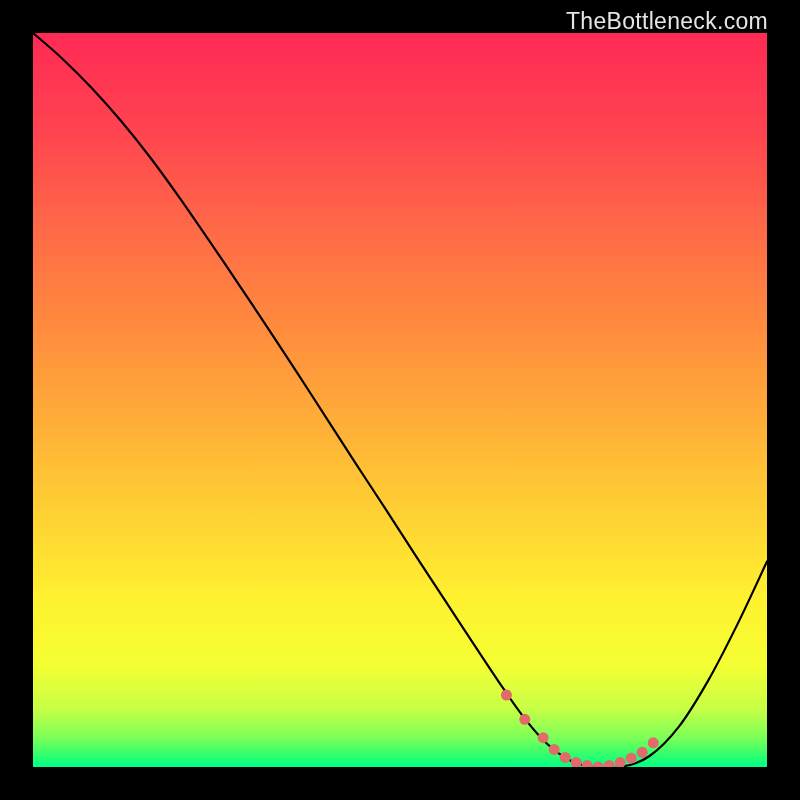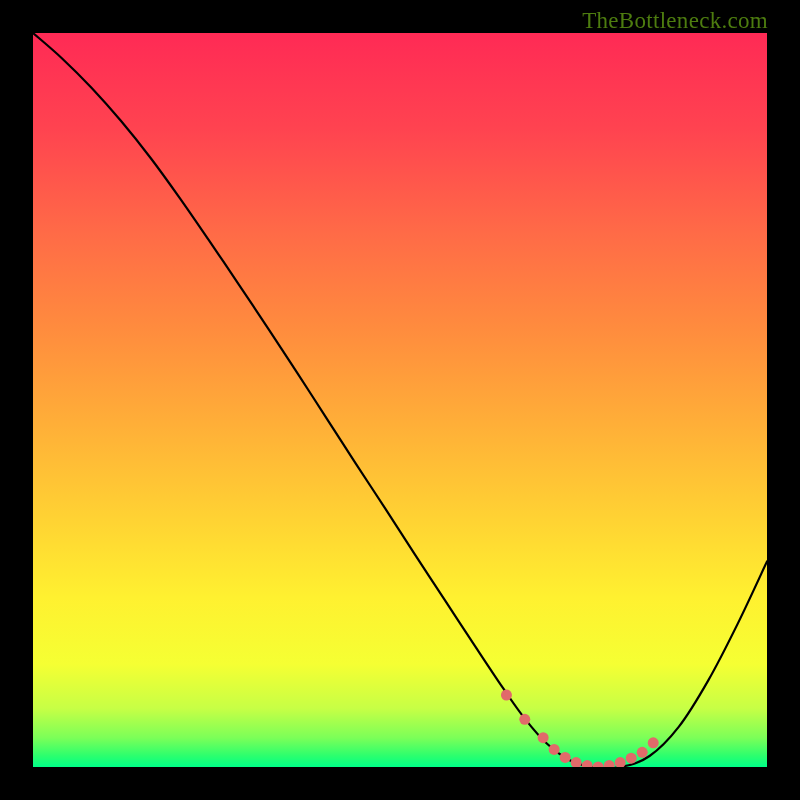--- a/index.html
+++ b/index.html
@@ -19,22 +19,22 @@
     position: absolute;
     left: 33px;
     top: 33px;
     width: 734px;
     height: 734px;
   }
   .watermark {
     position: absolute;
     top: 8px;
     right: 32px;
-    color: #4d7c0f;
-    font-family: Liberation Serif, serif;
+    color: #e5e5e5;
+    font-family: Liberation Sans, sans-serif;
     font-size: 23px;
     letter-spacing: 0.3px;
   }
   svg {
     display: block;
   }
 </style>
 </head>
 <body>
 

